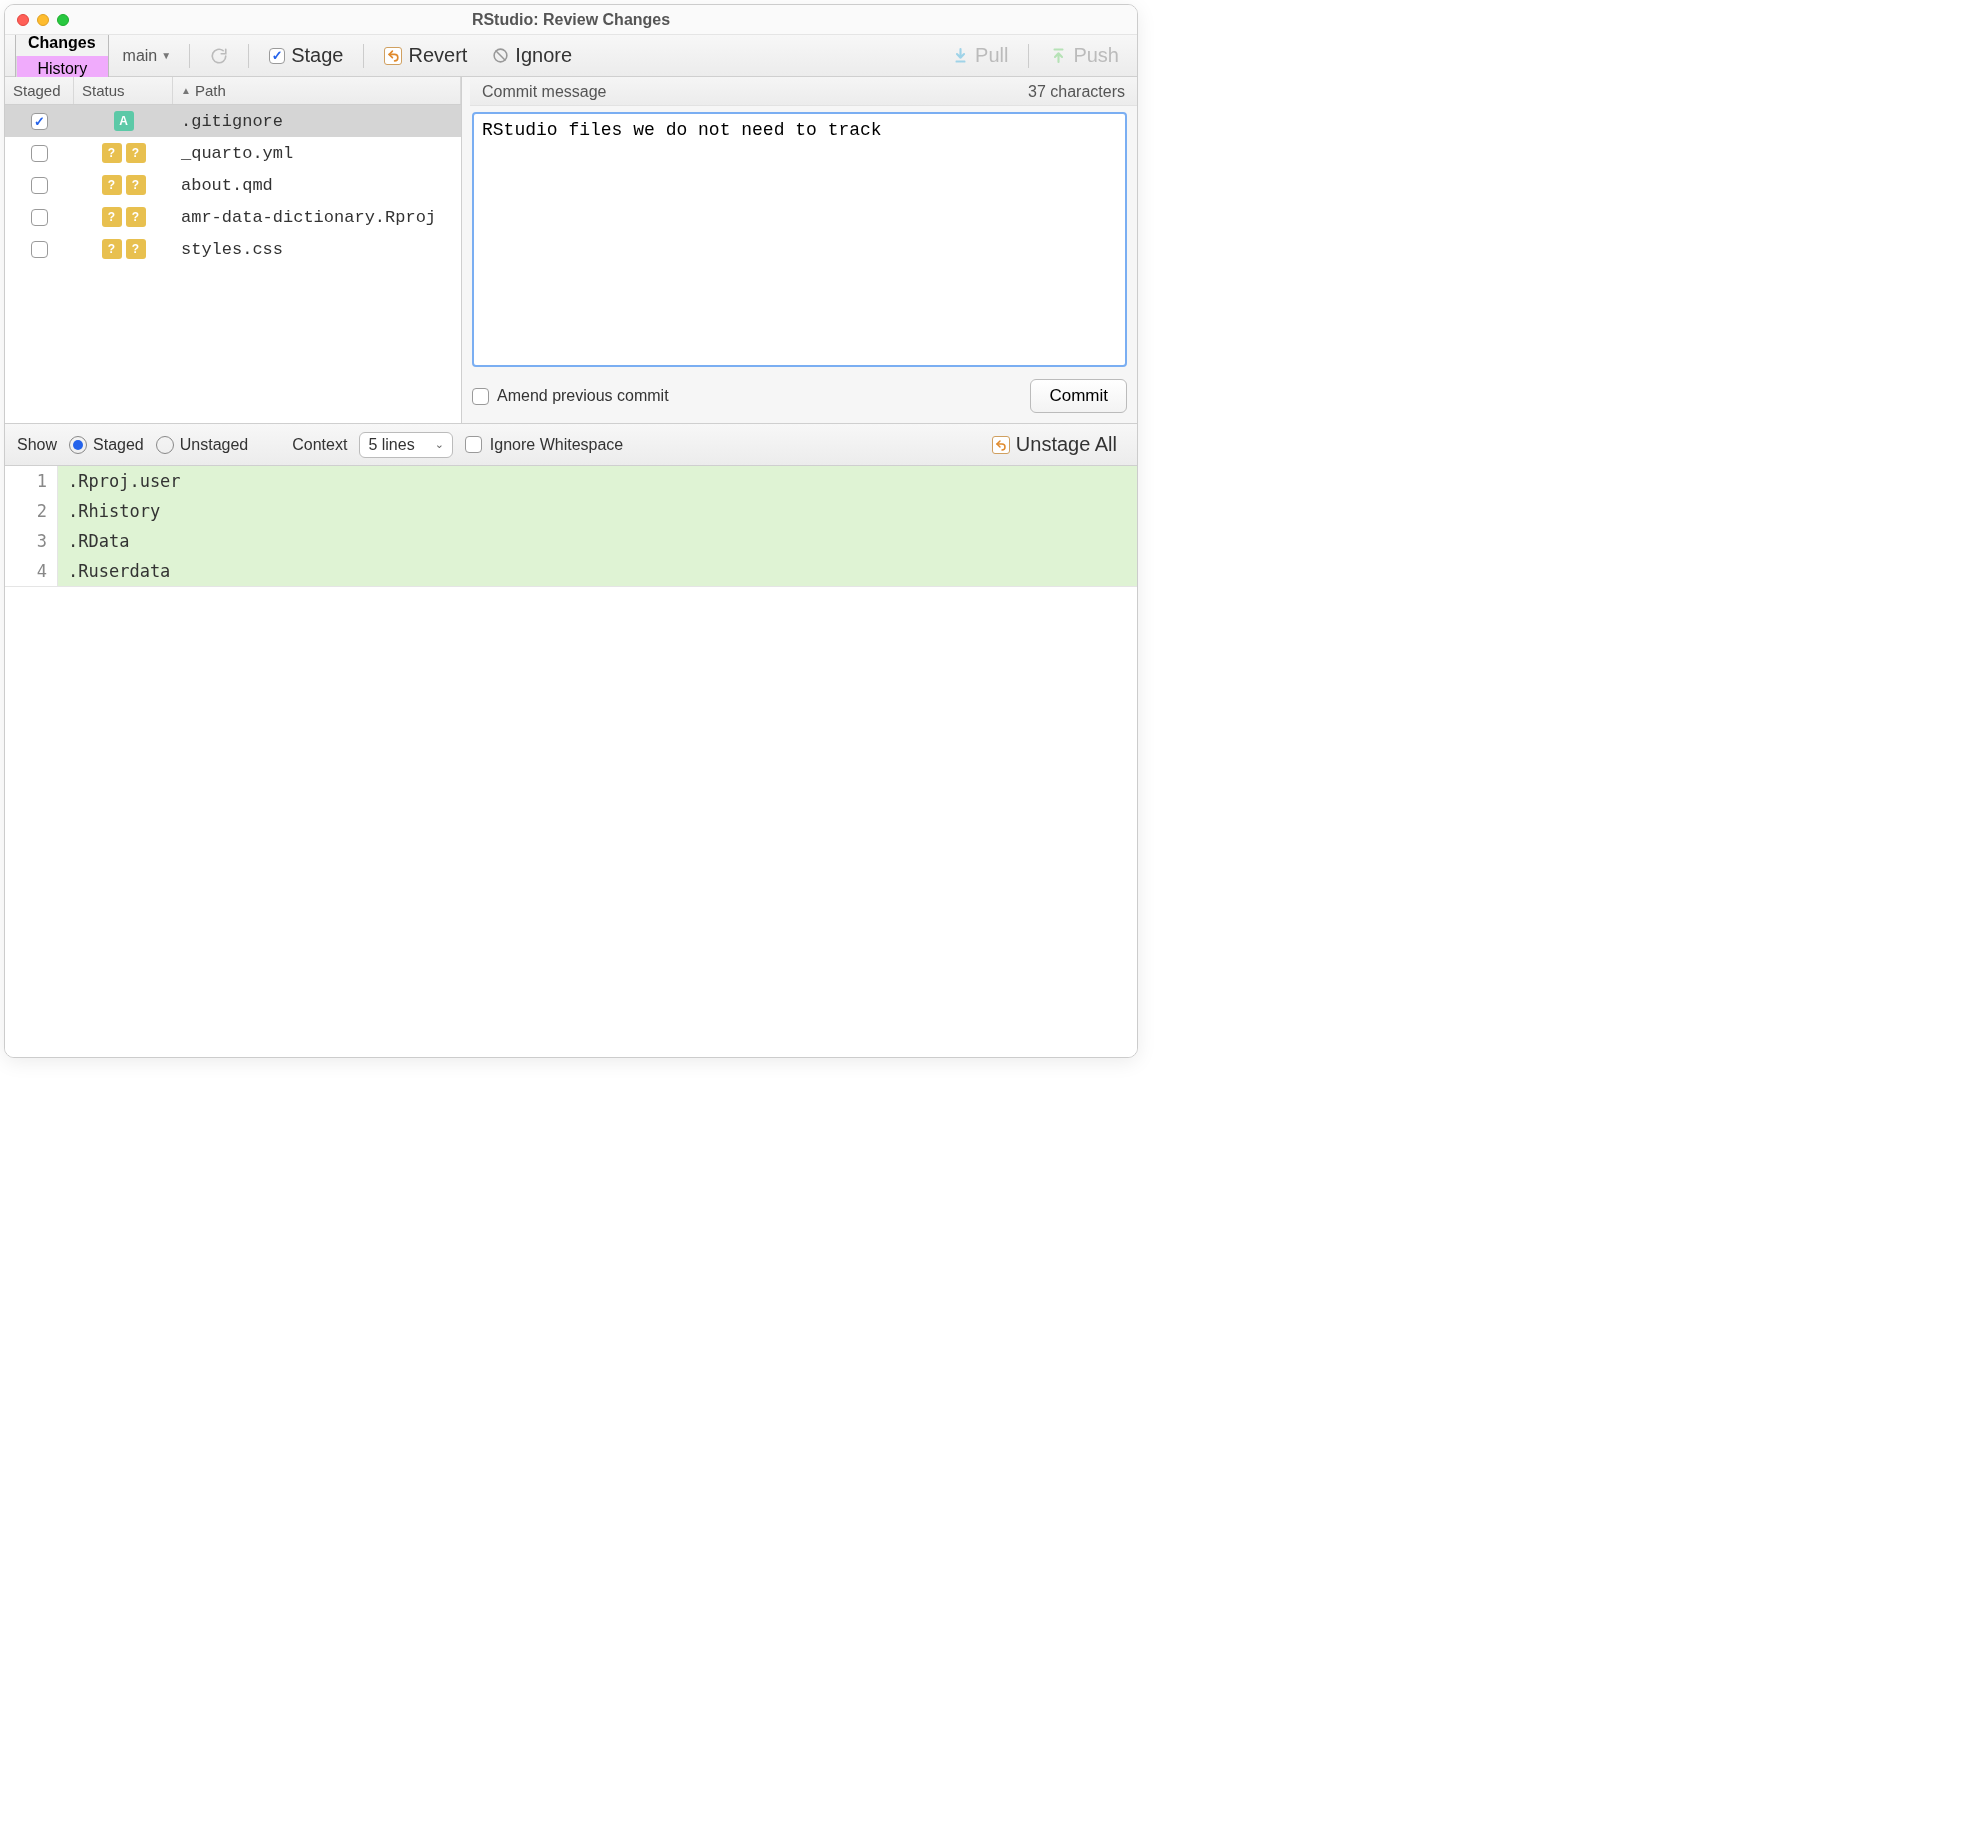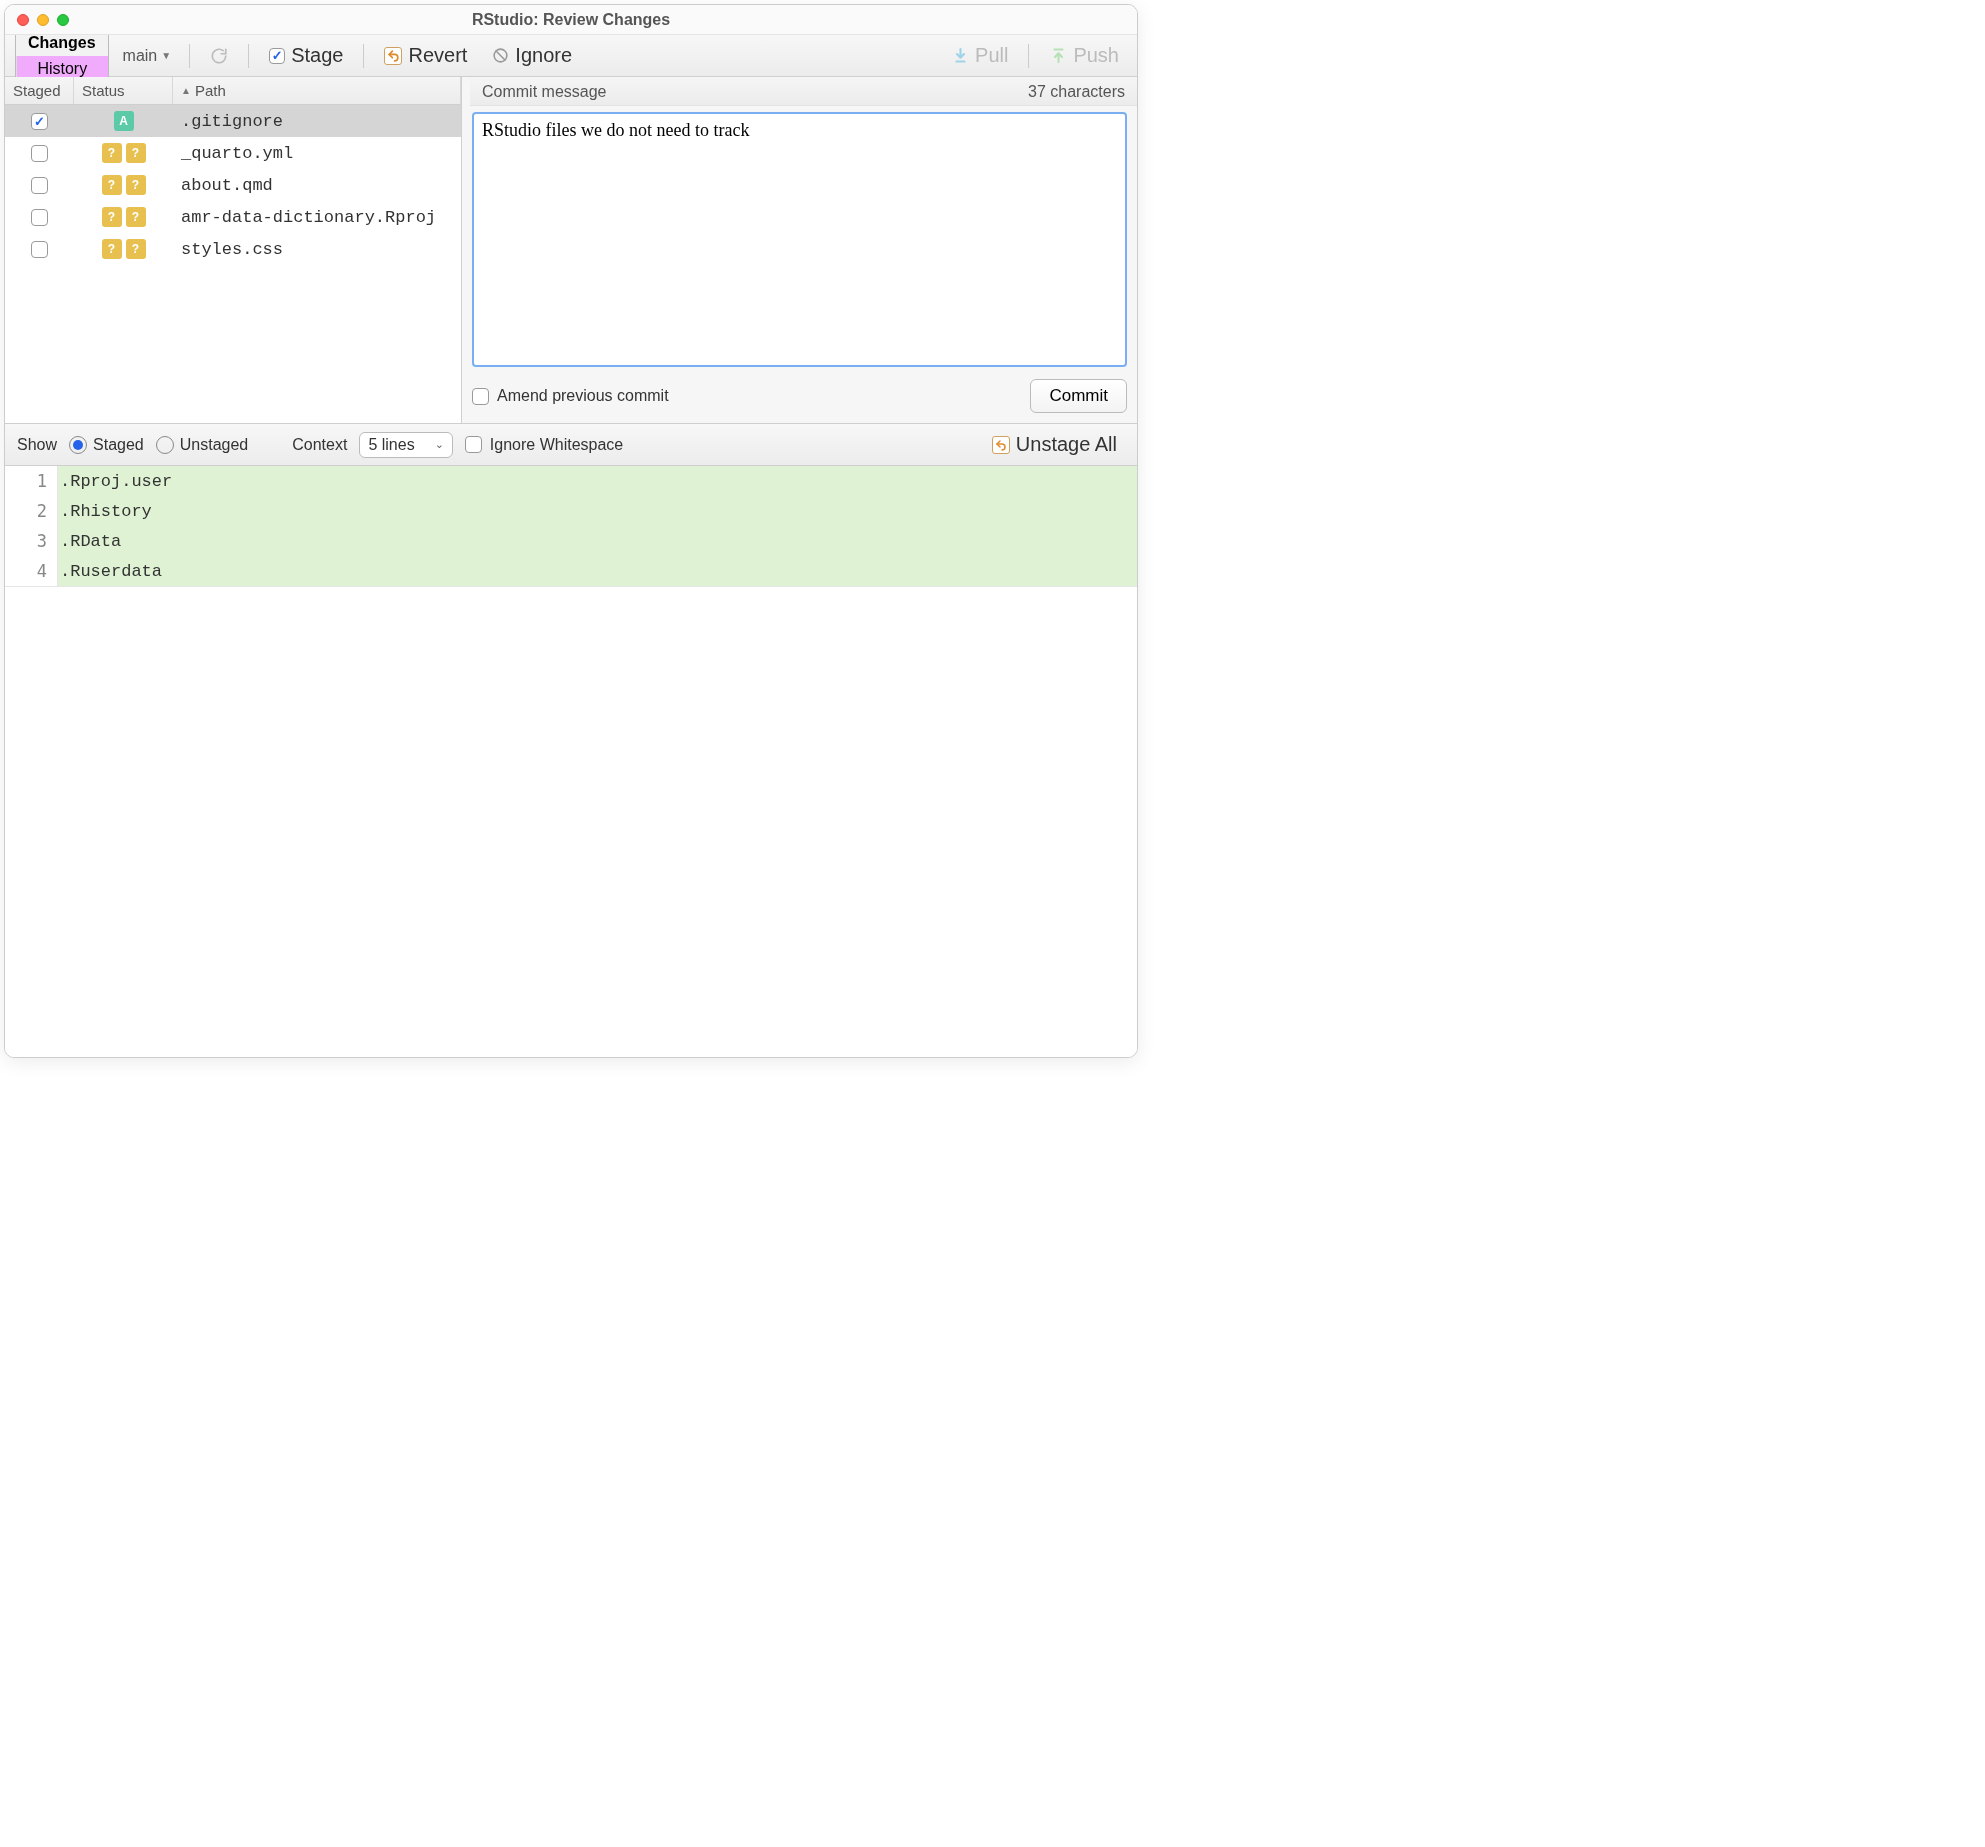--- a/index.html
+++ b/index.html
@@ -38,35 +38,35 @@
   .cell.status { width: 99px; display: flex; gap: 4px; justify-content: center; }
   .cell.path { flex: 1; font-size: 17px; font-family: Liberation Mono, monospace; }
   .chk { width: 17px; height: 17px; border: 1.5px solid #9a9a9a; border-radius: 4px; background: #fff; display: inline-flex; align-items: center; justify-content: center; }
   .chk.checked { background: #fff; }
   .chk.checked::after { content: "✓"; color: #2563eb; font-size: 13px; font-weight: 700; }
   .sbadge { width: 20px; height: 20px; border-radius: 3px; display: inline-flex; align-items: center; justify-content: center; font-size: 12px; font-weight: 700; color: #fff; }
   .sbadge.A { background: #5cc9a7; color: #fff; }
   .sbadge.Q { background: #e8c04f; color: #fff; }
   .rightpane { flex: 1; display: flex; flex-direction: column; background: #f6f6f6; }
   .rp-head { display: flex; justify-content: space-between; padding: 6px 12px 4px; font-size: 16px; color: #555; background: linear-gradient(#f5f5f5,#ececec); border-bottom: 1px solid #e2e2e2; margin-left: 8px; }
-  .commitmsg { margin: 6px 10px; flex: 1; border: 2px solid #7aaef2; border-radius: 4px; background: #fff; padding: 6px 8px; font-family: Liberation Serif, serif; font-size: 18px; resize: none; outline: none; }
+  .commitmsg { margin: 6px 10px; flex: 1; border: 2px solid #7aaef2; border-radius: 4px; background: #fff; padding: 6px 8px; font-family: Liberation Mono, monospace; font-size: 18px; resize: none; outline: none; }
   .rp-bottom { display: flex; align-items: center; justify-content: space-between; padding: 6px 10px 10px; background: #f6f6f6; }
   .amend { display: flex; align-items: center; gap: 8px; font-size: 16px; color: #333; }
   .btn { border: 1px solid #bbb; border-radius: 6px; background: linear-gradient(#fff,#f3f3f3); padding: 6px 18px; font-size: 17px; cursor: pointer; }
   .difftoolbar { height: 42px; background: linear-gradient(#f7f7f7,#ececec); border-bottom: 1px solid #cfcfcf; display: flex; align-items: center; padding: 0 12px; gap: 12px; font-size: 16px; }
   .radio { width: 18px; height: 18px; border: 1.5px solid #888; border-radius: 50%; display: inline-flex; align-items: center; justify-content: center; }
   .radio.sel::after { content: ""; width: 10px; height: 10px; border-radius: 50%; background: #2563eb; }
   .contextsel { border: 1px solid #bbb; border-radius: 6px; padding: 3px 8px; display: inline-flex; align-items: center; gap: 20px; background: #fff; }
   .diffhunkbar { height: 28px; background: #eaeaea; border-bottom: 1px solid #d5d5d5; display: flex; align-items: center; padding: 0 10px; font-family: "SF Mono","Menlo","Consolas",monospace; font-size: 16px; color: #666; }
   .diffhunkbar .spacer { flex: 1; }
   .smallbtn { border: 1px solid #bbb; border-radius: 5px; background: linear-gradient(#fff,#f1f1f1); padding: 2px 8px; font-size: 14px; cursor: pointer; }
   .difflines { font-family: "SF Mono","Menlo","Consolas",monospace; font-size: 17px; }
   .dl { display: flex; height: 30px; align-items: center; background: #dff3d4; }
   .dl .ln { width: 53px; text-align: right; padding-right: 10px; color: #888; background: #fff; border-right: 1px solid #e5e5e5; height: 100%; display: flex; align-items: center; justify-content: flex-end; }
-  .dl .txt { padding-left: 2px; font-family: Liberation Mono, monospace; }
+  .dl .txt { padding-left: 10px; }
   .diffbody { flex: 1; overflow: auto; background: #fff; border-top: 1px solid #e5e5e5; }
   .tri { font-size: 10px; color: #777; }
 </style>
 </head>
 <body>
 
 <div class="window">
   <div class="titlebar">
     <div class="traffic">
       <div class="dot red"></div>

